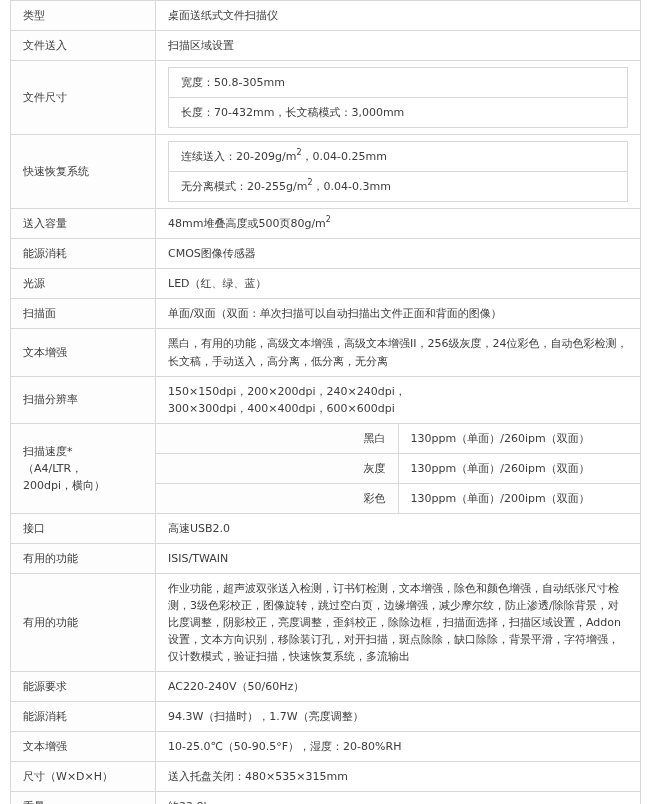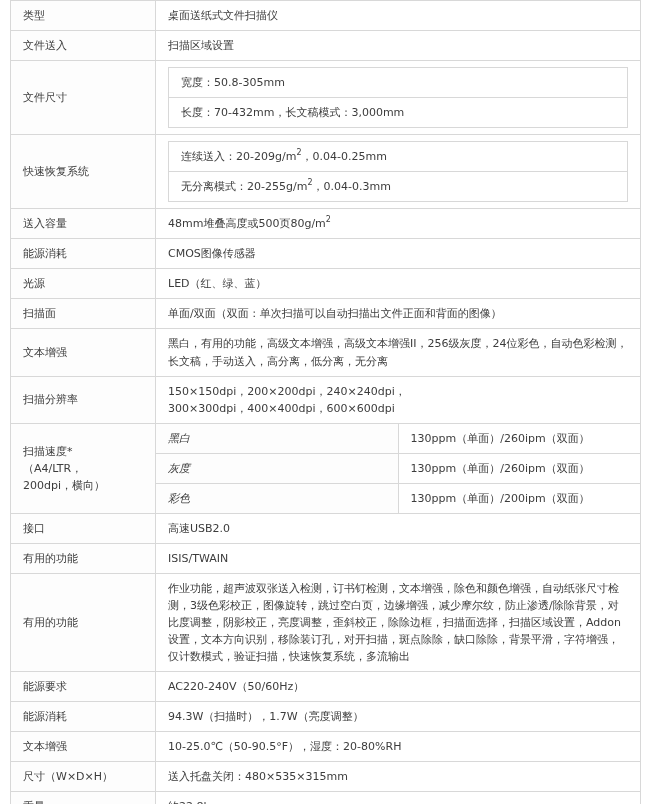--- a/index.html
+++ b/index.html
@@ -30,22 +30,21 @@
     color: #3c3c3c;
   }
   td.label {
     width: 120px;
     background: #fdfdfd;
     color: #333333;
   }
   td.sublabel {
     width: 58px;
     background: #fdfdfd;
-    text-align: left;
-    font-style: italic;
+    text-align: right;
   }
   td.value {
     background: #ffffff;
   }
   .nested {
     border-collapse: collapse;
     width: 100%;
     table-layout: fixed;
   }
   .nested td {

